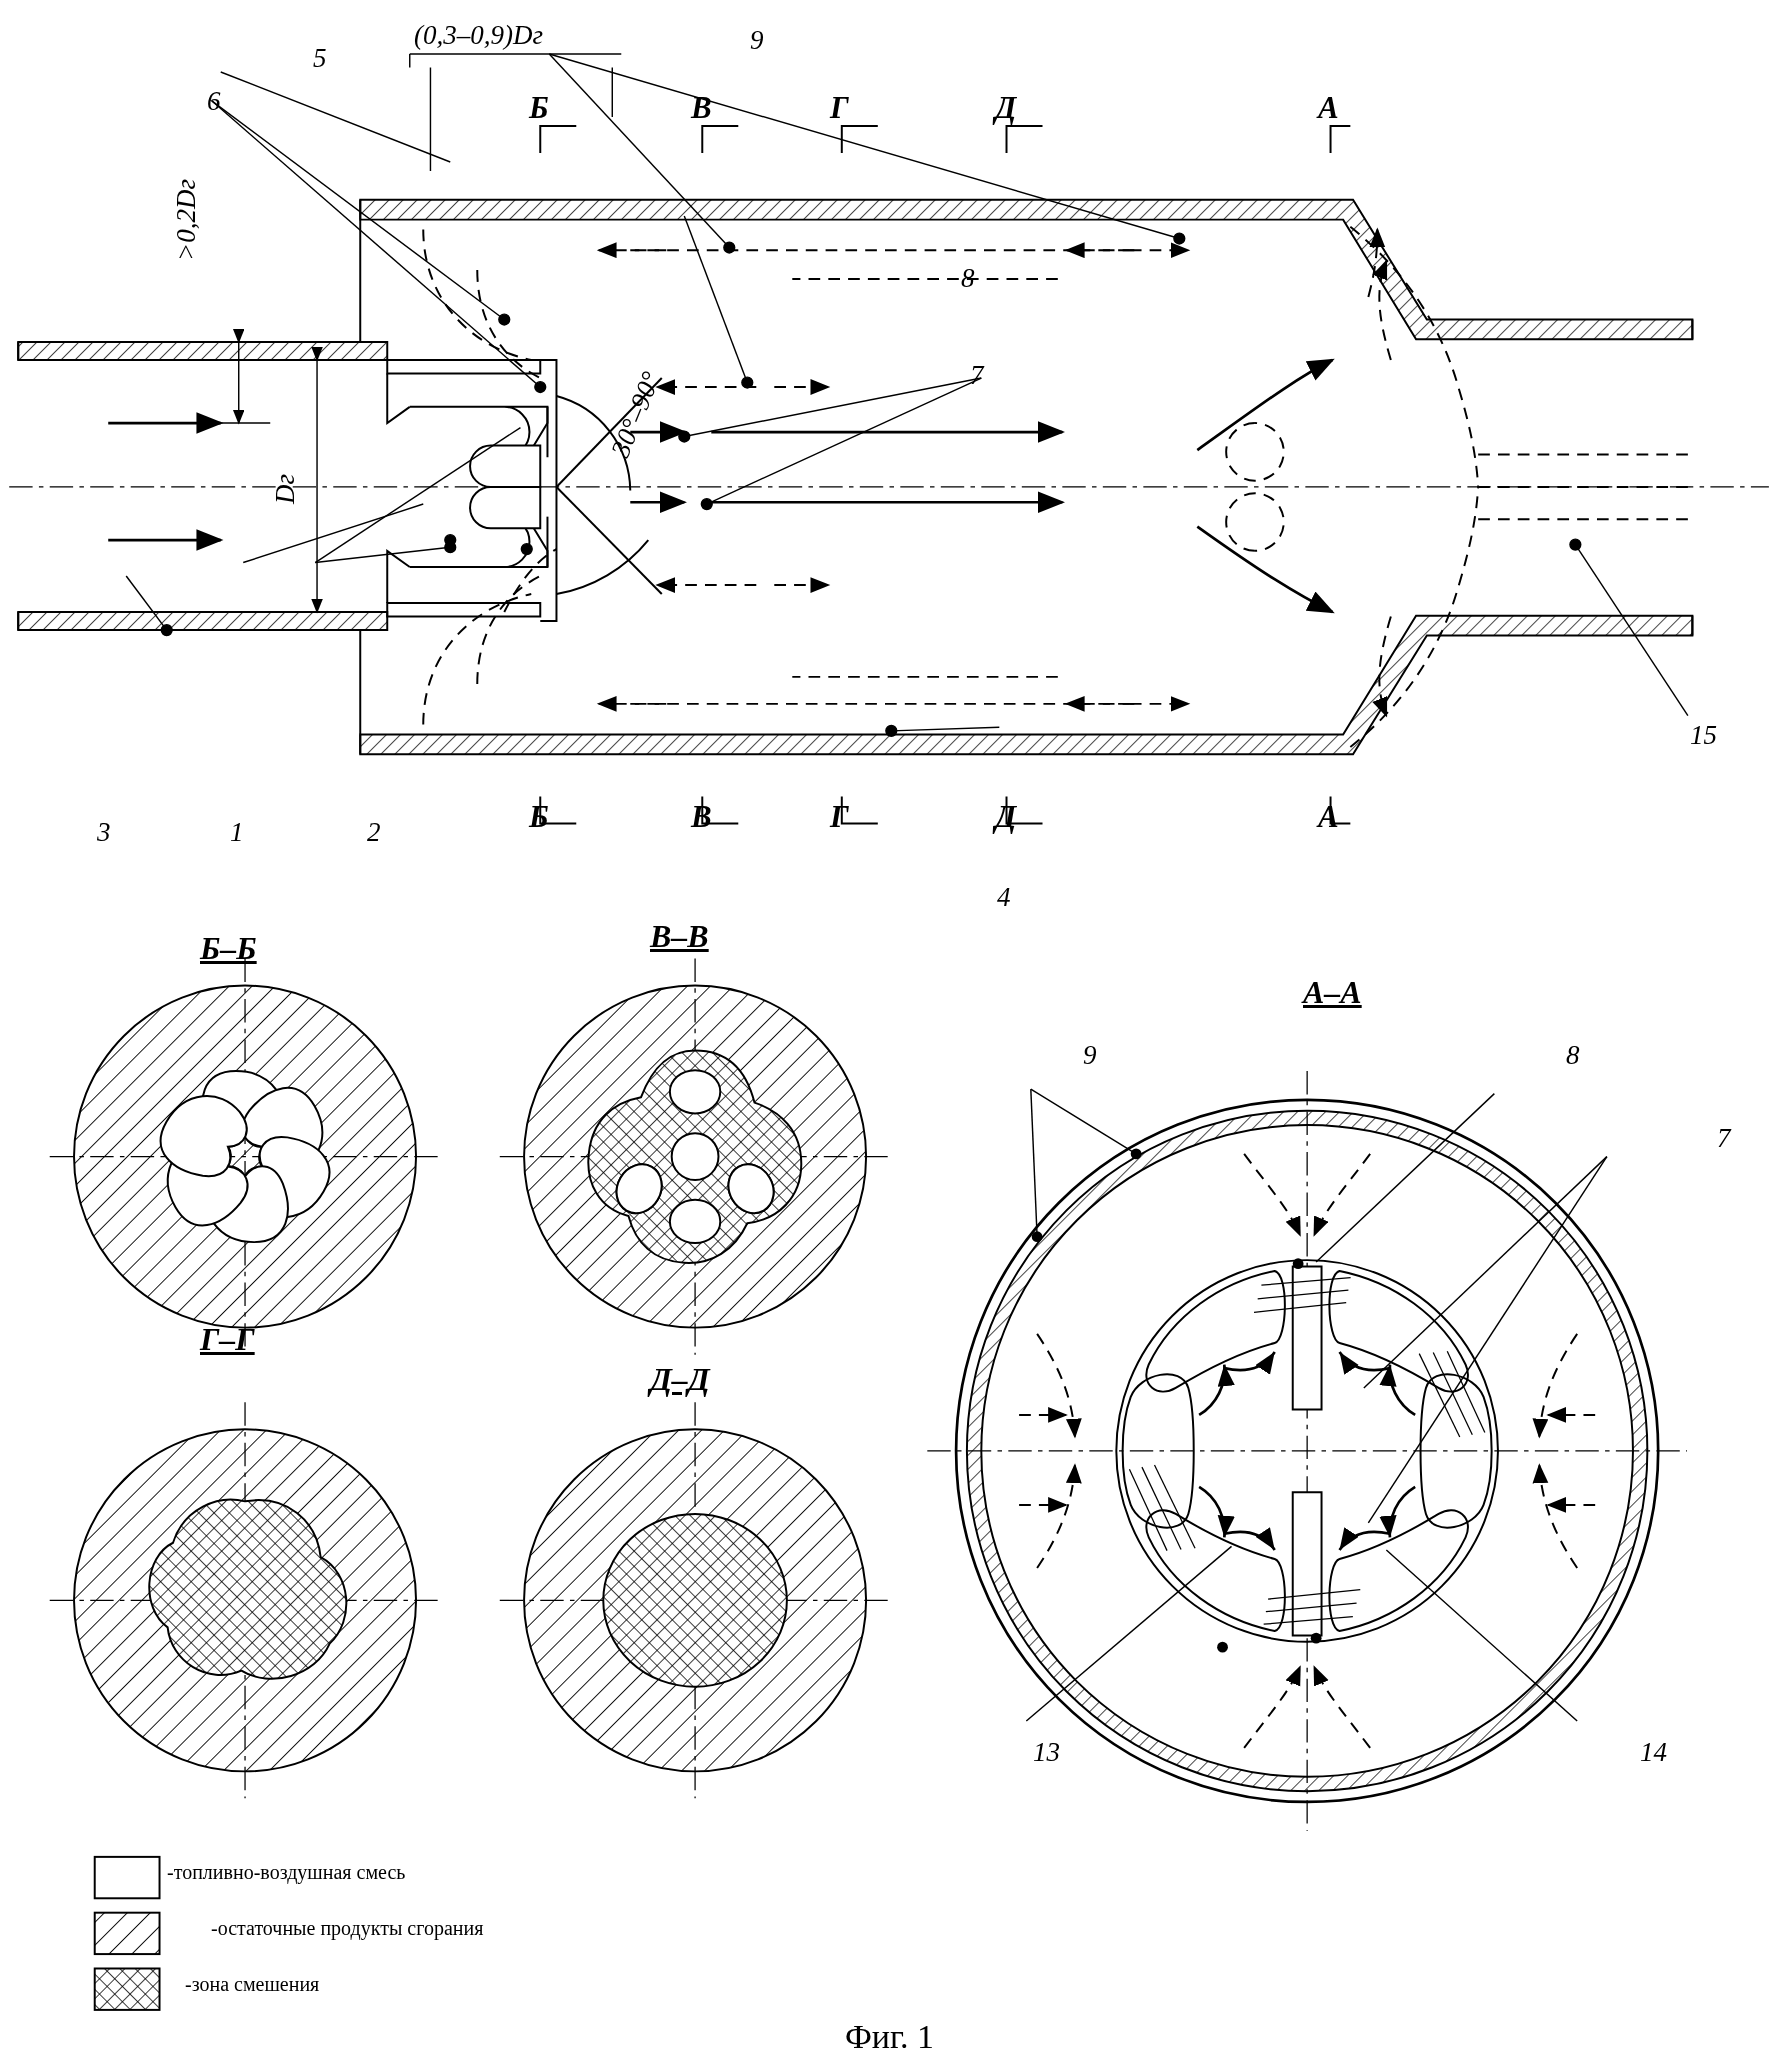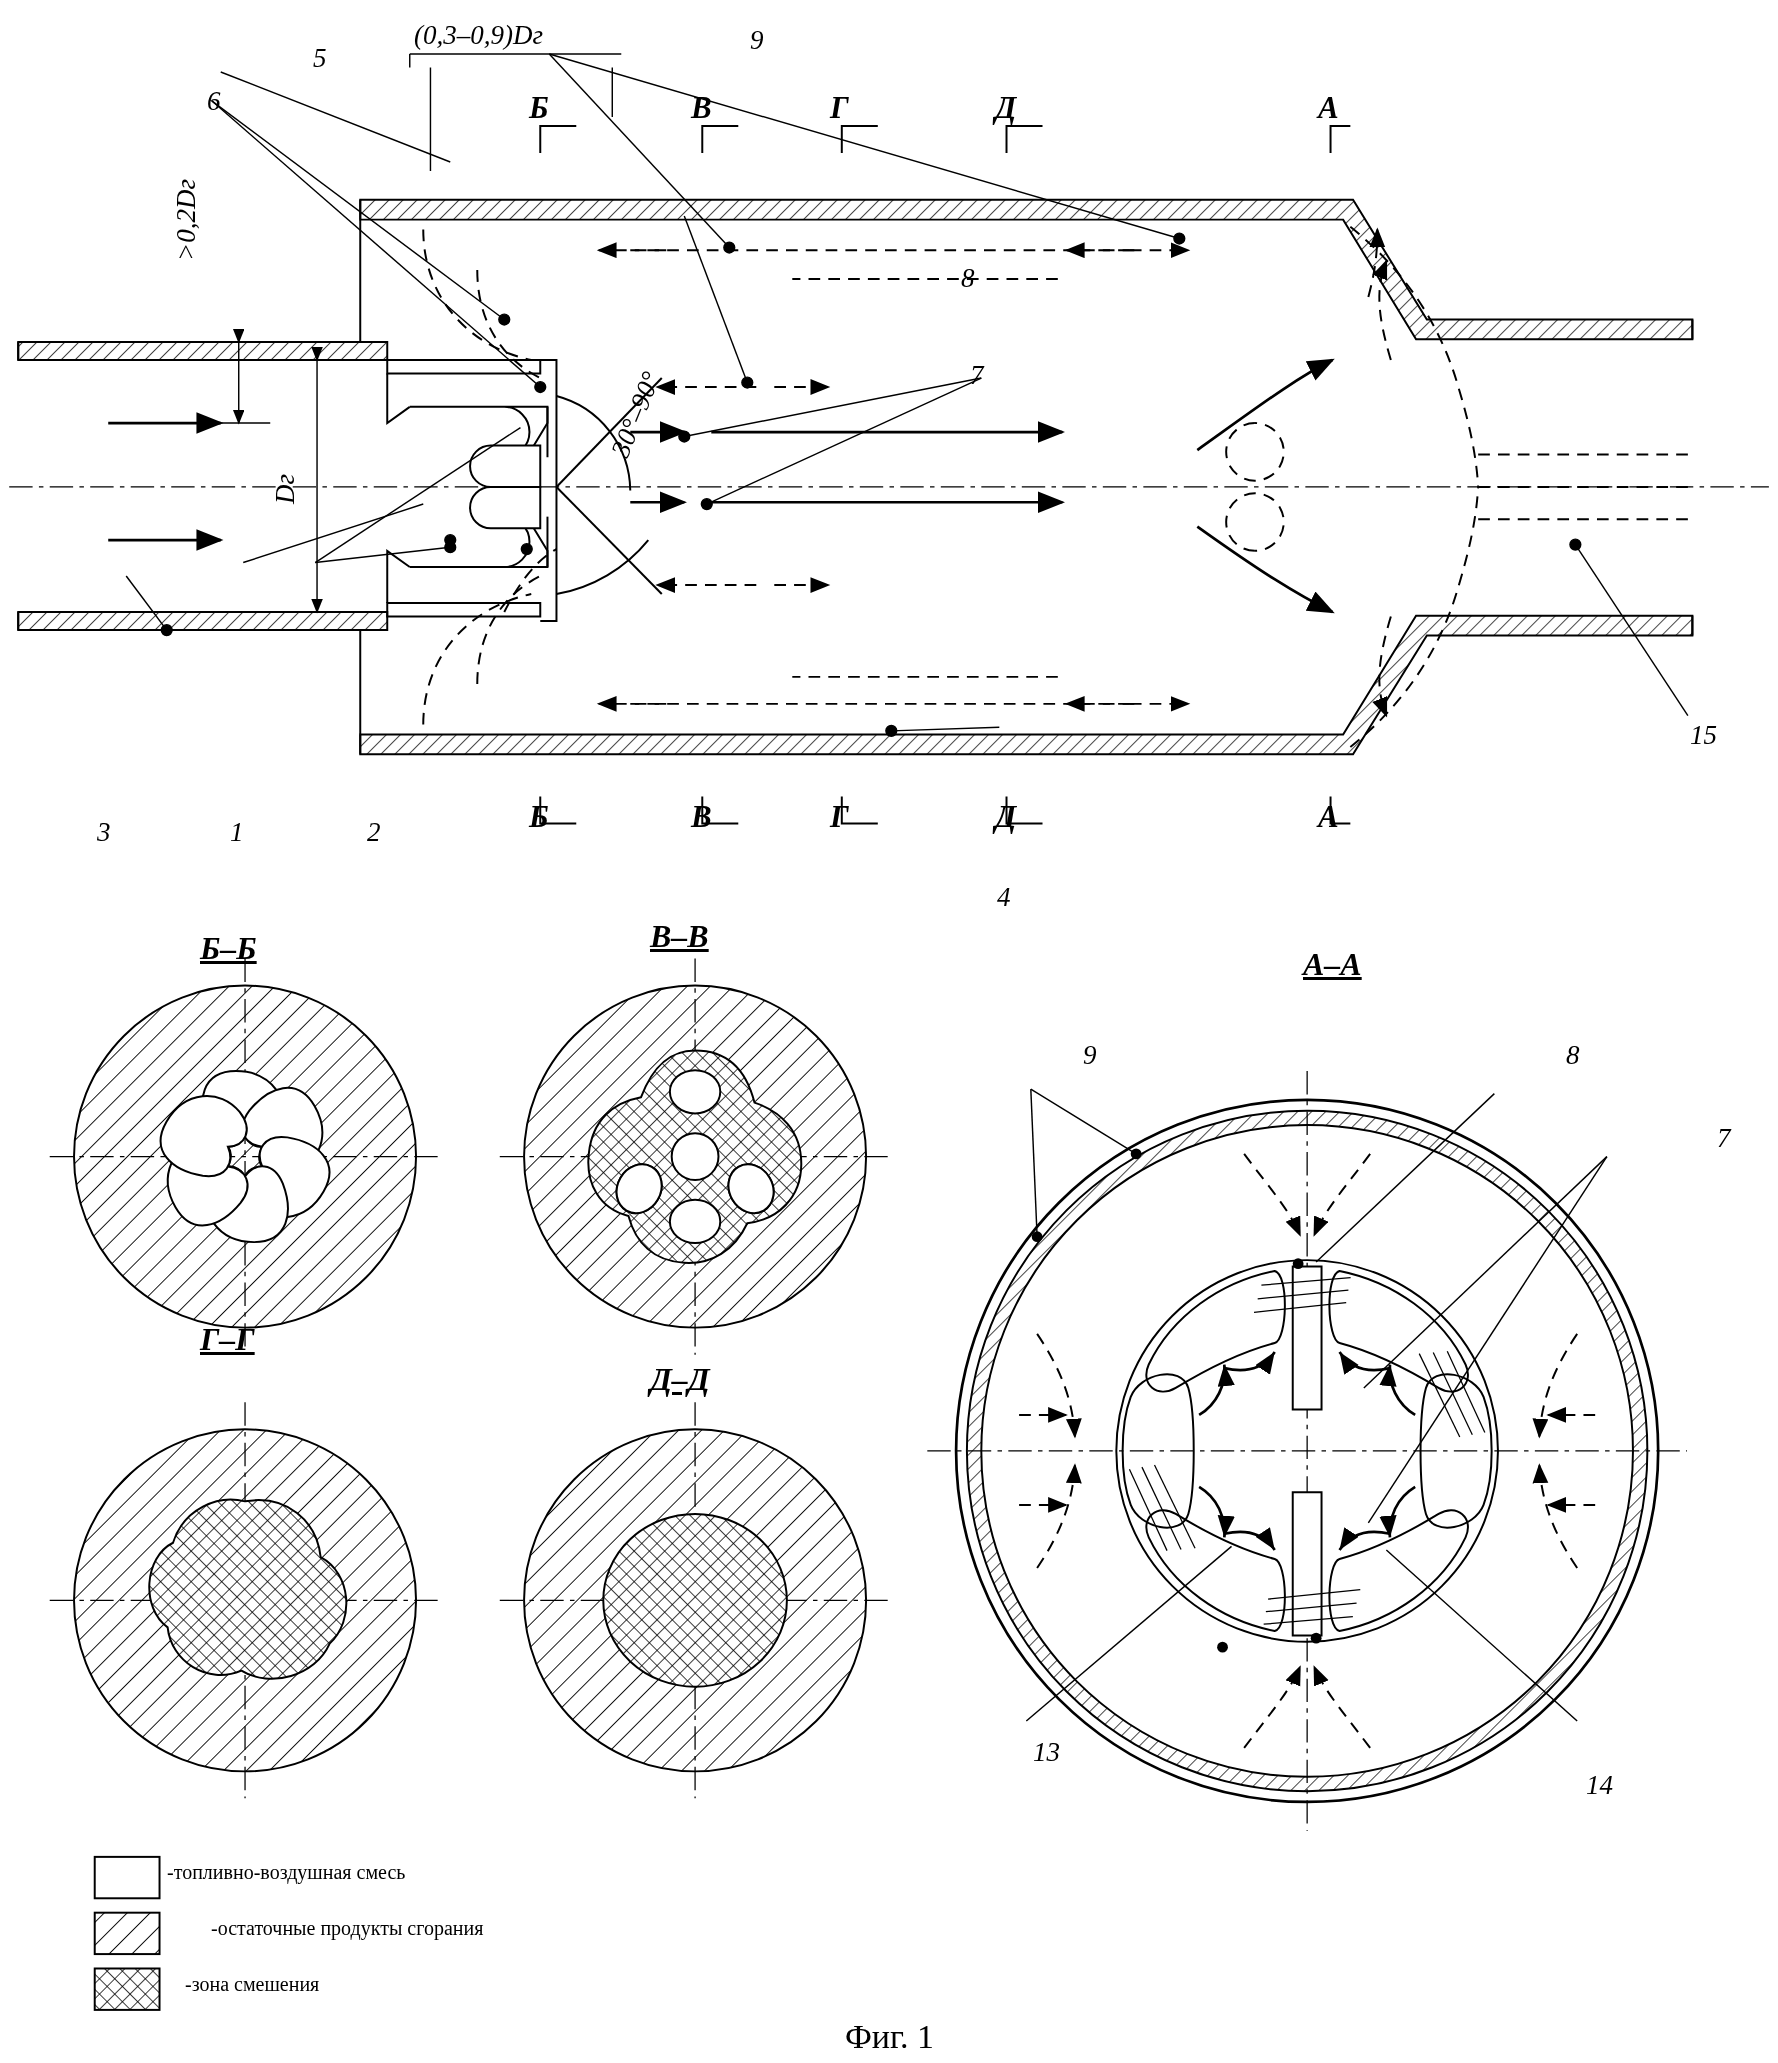--- a/index.html
+++ b/index.html
@@ -382,26 +382,26 @@
 <div class="lbl sect" style="left:529px;top:799px;">Б</div>
 <div class="lbl sect" style="left:691px;top:799px;">В</div>
 <div class="lbl sect" style="left:830px;top:799px;">Г</div>
 <div class="lbl sect" style="left:995px;top:799px;">Д</div>
 <div class="lbl sect" style="left:1318px;top:799px;">А</div>
 
 <div class="lbl sectttl" style="left:200px;top:918px;margin-top:12px;">Б–Б</div>
 <div class="lbl sectttl" style="left:650px;top:918px;">В–В</div>
 <div class="lbl sectttl" style="left:200px;top:1321px;">Г–Г</div>
 <div class="lbl sectttl" style="left:650px;top:1361px;">Д–Д</div>
-<div class="lbl sectttl" style="left:1303px;top:946px;">А–А</div>
+<div class="lbl sectttl" style="left:1303px;top:974px;">А–А</div>
 
 <div class="lbl num" style="left:1083px;top:1040px;">9</div>
 <div class="lbl num" style="left:1566px;top:1040px;">8</div>
 <div class="lbl num" style="left:1717px;top:1123px;">7</div>
 <div class="lbl num" style="left:1033px;top:1737px;">13</div>
-<div class="lbl num" style="left:1586px;top:1737px;margin-top:33px;">14</div>
+<div class="lbl num" style="left:1640px;top:1737px;">14</div>
 
 <div class="legend-txt" style="position:absolute;left:167px;top:1861px;">-топливно-воздушная смесь</div>
 <div class="legend-txt" style="position:absolute;left:167px;top:1917px;margin-left:44px;">-остаточные продукты сгорания</div>
 <div class="legend-txt" style="position:absolute;left:185px;top:1973px;">-зона смешения</div>
 
 <div class="figcap" style="position:absolute;left:0;right:0;top:2018px;text-align:center;">Фиг. 1</div>
 
 
 </body></html>

